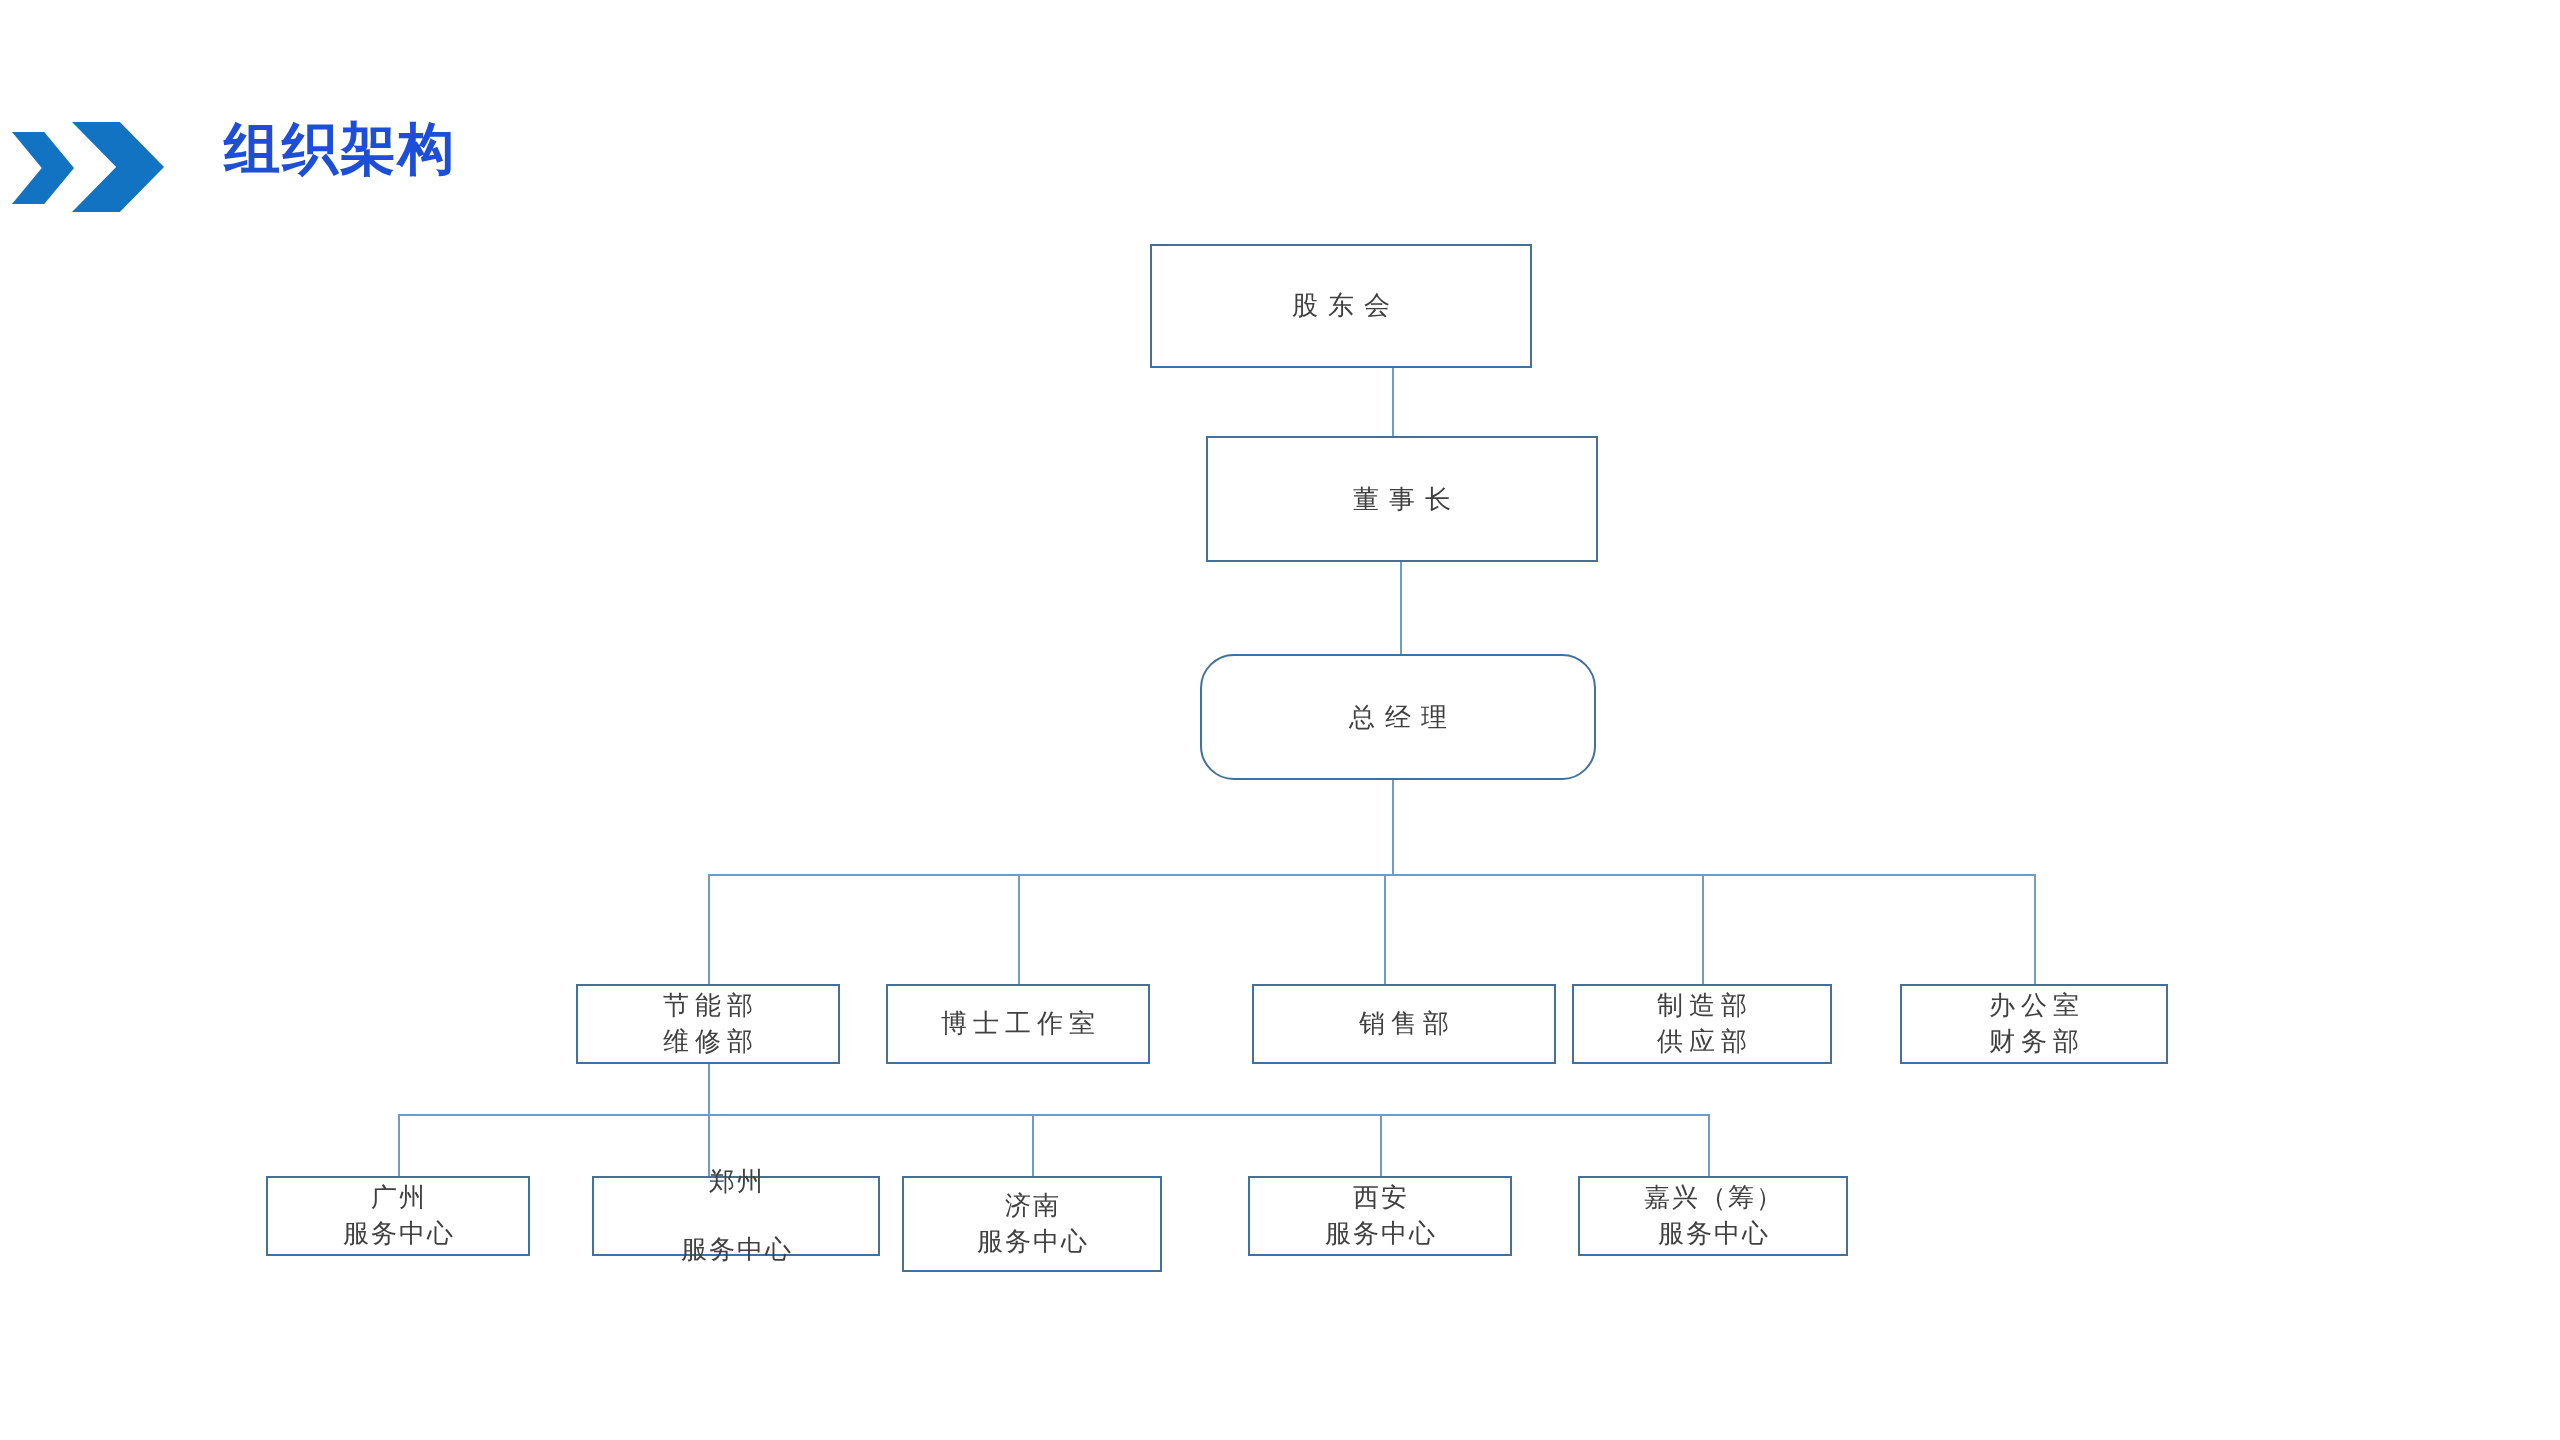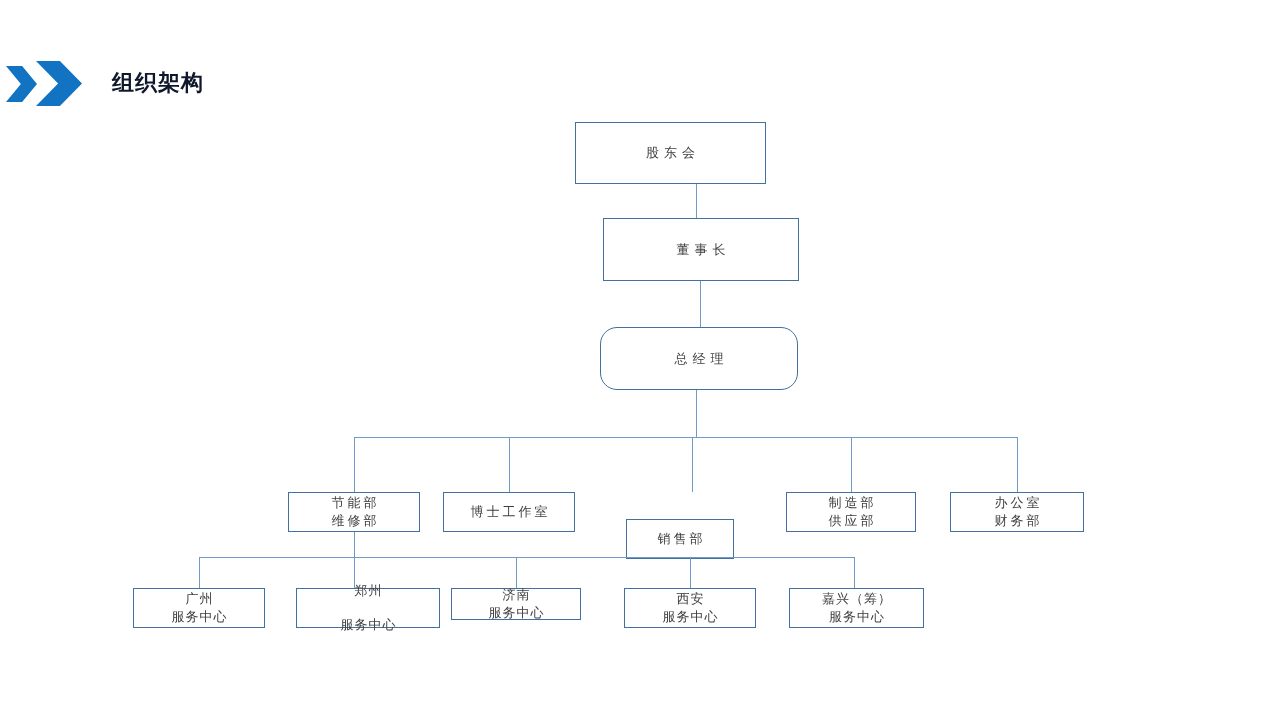--- a/index.html
+++ b/index.html
@@ -19,24 +19,24 @@
     position: absolute;
     background: #1173C2;
     clip-path: polygon(0% 0%, 52% 0%, 100% 50%, 52% 100%, 0% 100%, 48% 50%);
   }
   .chevron.small { left: 6px;  top: 66px; width: 31px; height: 36px; }
   .chevron.big   { left: 36px; top: 61px; width: 46px; height: 45px; }
 
   .page-title {
     position: absolute;
     left: 112px;
-    top: 68px;
-    font-size: 22px;
+    top: 56px;
+    font-size: 28px;
     font-weight: bold;
-    color: #0f172a;
+    color: #1d4ed8;
     letter-spacing: 1px;
   }
 
   
   .node {
     position: absolute;
     border: 1.4px solid #41719C;
     background: #ffffff;
     display: flex;
     flex-direction: column;
@@ -52,28 +52,28 @@
   .node.center   { font-size: 13px; letter-spacing: 1px; text-indent: 1px; line-height: 18px; }
 
   
   .n-root     { left: 575px; top: 122px; width: 191px; height: 62px; }
   .n-chairman { left: 603px; top: 218px; width: 196px; height: 63px; }
   .n-gm       { left: 600px; top: 327px; width: 198px; height: 63px; border-radius: 17px; }
 
   
   .n-d0 { left: 288px; top: 492px; width: 132px; height: 40px; }
   .n-d1 { left: 443px; top: 492px; width: 132px; height: 40px; }
-  .n-d2 { left: 626px; top: 492px; width: 108px; height: 40px; margin-top: 27px; }
+  .n-d2 { left: 626px; top: 492px; width: 152px; height: 40px; }
   .n-d3 { left: 786px; top: 492px; width: 130px; height: 40px; }
   .n-d4 { left: 950px; top: 492px; width: 134px; height: 40px; }
 
   
   .n-s0 { left: 133px; top: 588px; width: 132px; height: 40px; }
   .n-s1 { left: 296px; top: 588px; width: 144px; height: 40px; gap: 16px; }
-  .n-s2 { left: 451px; top: 588px; width: 130px; height: 32px; }
+  .n-s2 { left: 451px; top: 588px; width: 130px; height: 48px; }
   .n-s3 { left: 624px; top: 588px; width: 132px; height: 40px; }
   .n-s4 { left: 789px; top: 588px; width: 135px; height: 40px; }
 
   
   .cline { position: absolute; background: #6F9BC6; }
 </style>
 </head>
 <body>
 
 <div class="slide">

